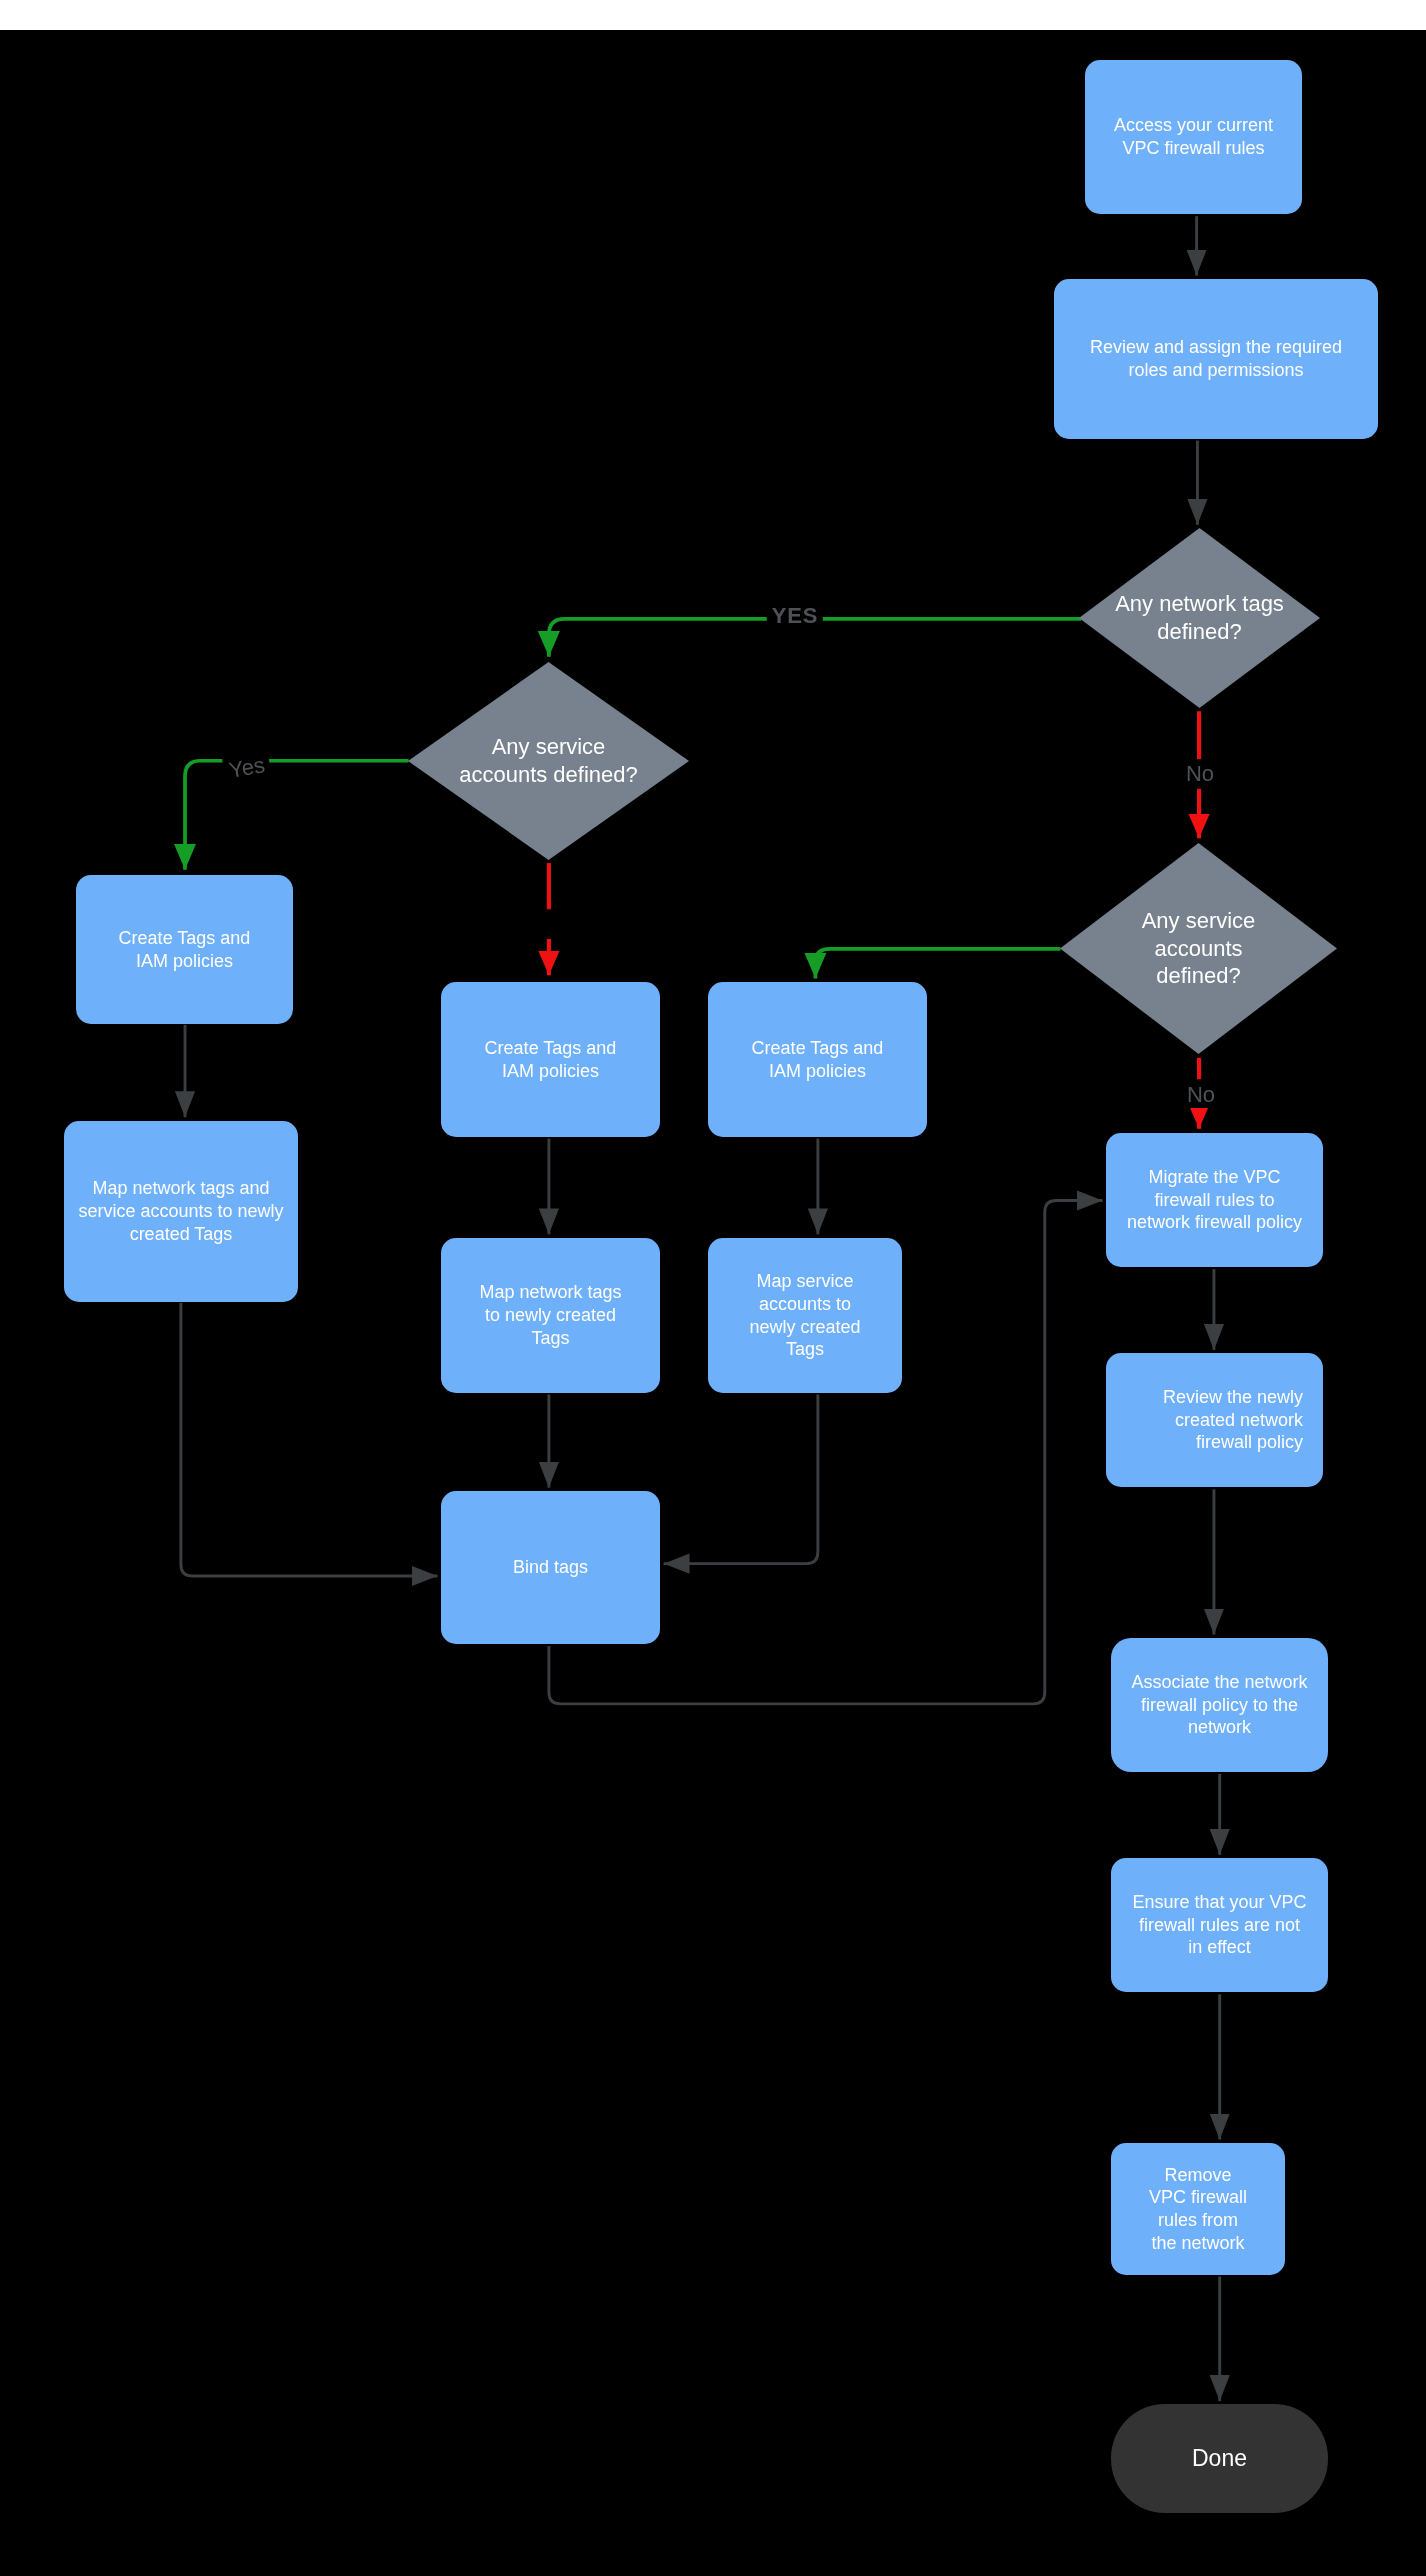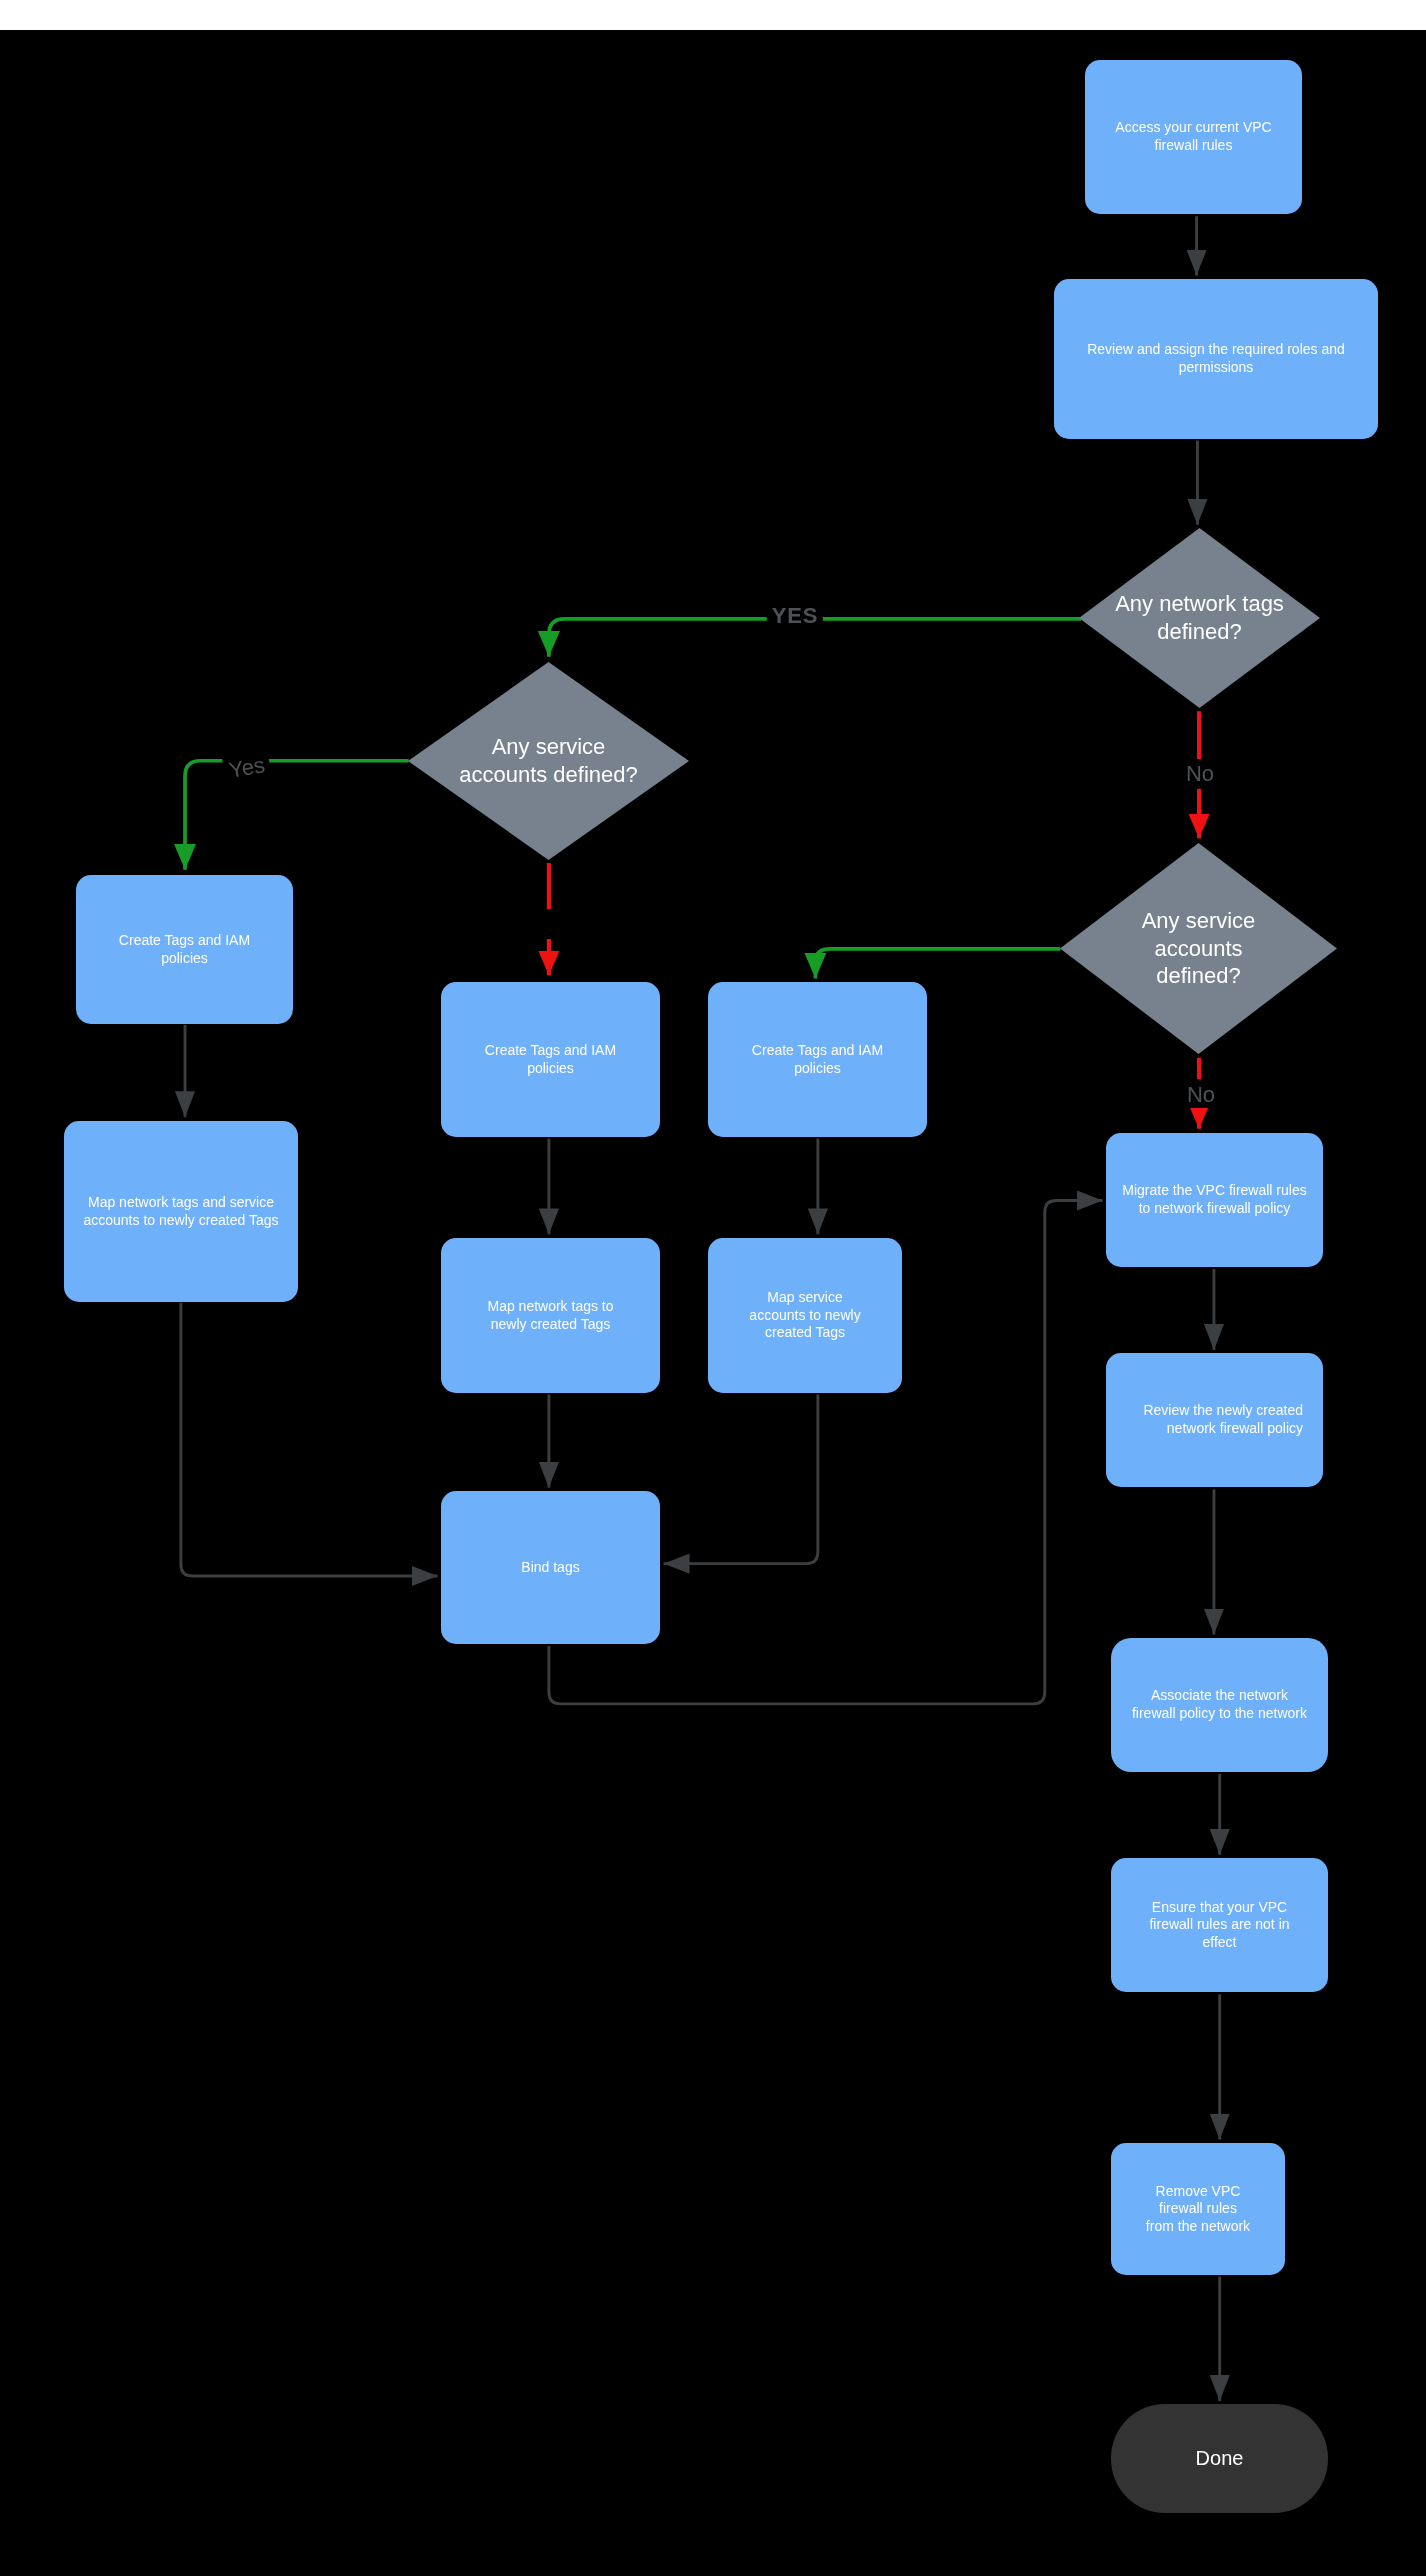--- a/index.html
+++ b/index.html
@@ -7,34 +7,34 @@
     position:relative;width:1427px;height:2576px;background:#000;
     font-family:"Liberation Sans",sans-serif;overflow:hidden;
   }
   .topbar{position:absolute;left:0;top:0;width:1427px;height:30px;background:var(--topbar-color,#fff);}
   svg.edges{position:absolute;left:0;top:0;width:1427px;height:2576px;}
   .eg{stroke:var(--edge-gray,#3c3f41);stroke-width:3.5;fill:none;}
   .egr{stroke:var(--edge-green,#159d26);stroke-width:4.5;fill:none;}
   .er{stroke:var(--edge-red,#f01212);stroke-width:5;fill:none;}
   .node{
     position:absolute;display:flex;align-items:center;justify-content:center;
-    text-align:center;color:var(--text-color,#fff);font-size:14px;line-height:1.26;
+    text-align:center;color:var(--text-color,#fff);font-size:18px;line-height:1.26;
     border-radius:15px;background:var(--node-blue,#6fb0fb);box-sizing:border-box;
     padding:6.6px 16.5px;
   }
   .narrow{padding:5px 37px;}
   .mid{padding:6.6px 25px;}
   .diamond{
     position:absolute;display:flex;align-items:center;justify-content:center;
     text-align:center;color:var(--text-color,#fff);font-size:22px;line-height:1.26;
     background:var(--diamond-gray,#77828e);
     clip-path:polygon(50% 0,100% 50%,50% 100%,0 50%);
     box-sizing:border-box;border-radius:0;
   }
-  .pill{border-radius:54px;background:var(--done-bg,#333);font-size:20px;}
+  .pill{border-radius:54px;background:var(--done-bg,#333);font-size:23px;}
   .elabel{
     position:absolute;transform:translate(-50%,-50%);background:#000;
     color:var(--label-gray,#4e5256);font-size:22px;padding:0 5px;white-space:nowrap;
   }
   .elabel.bold{font-weight:bold;letter-spacing:0.8px;}
   .elabel.tilt{transform:translate(-50%,-50%) rotate(-10deg);}
 </style>
 </head>
 <body>
 

